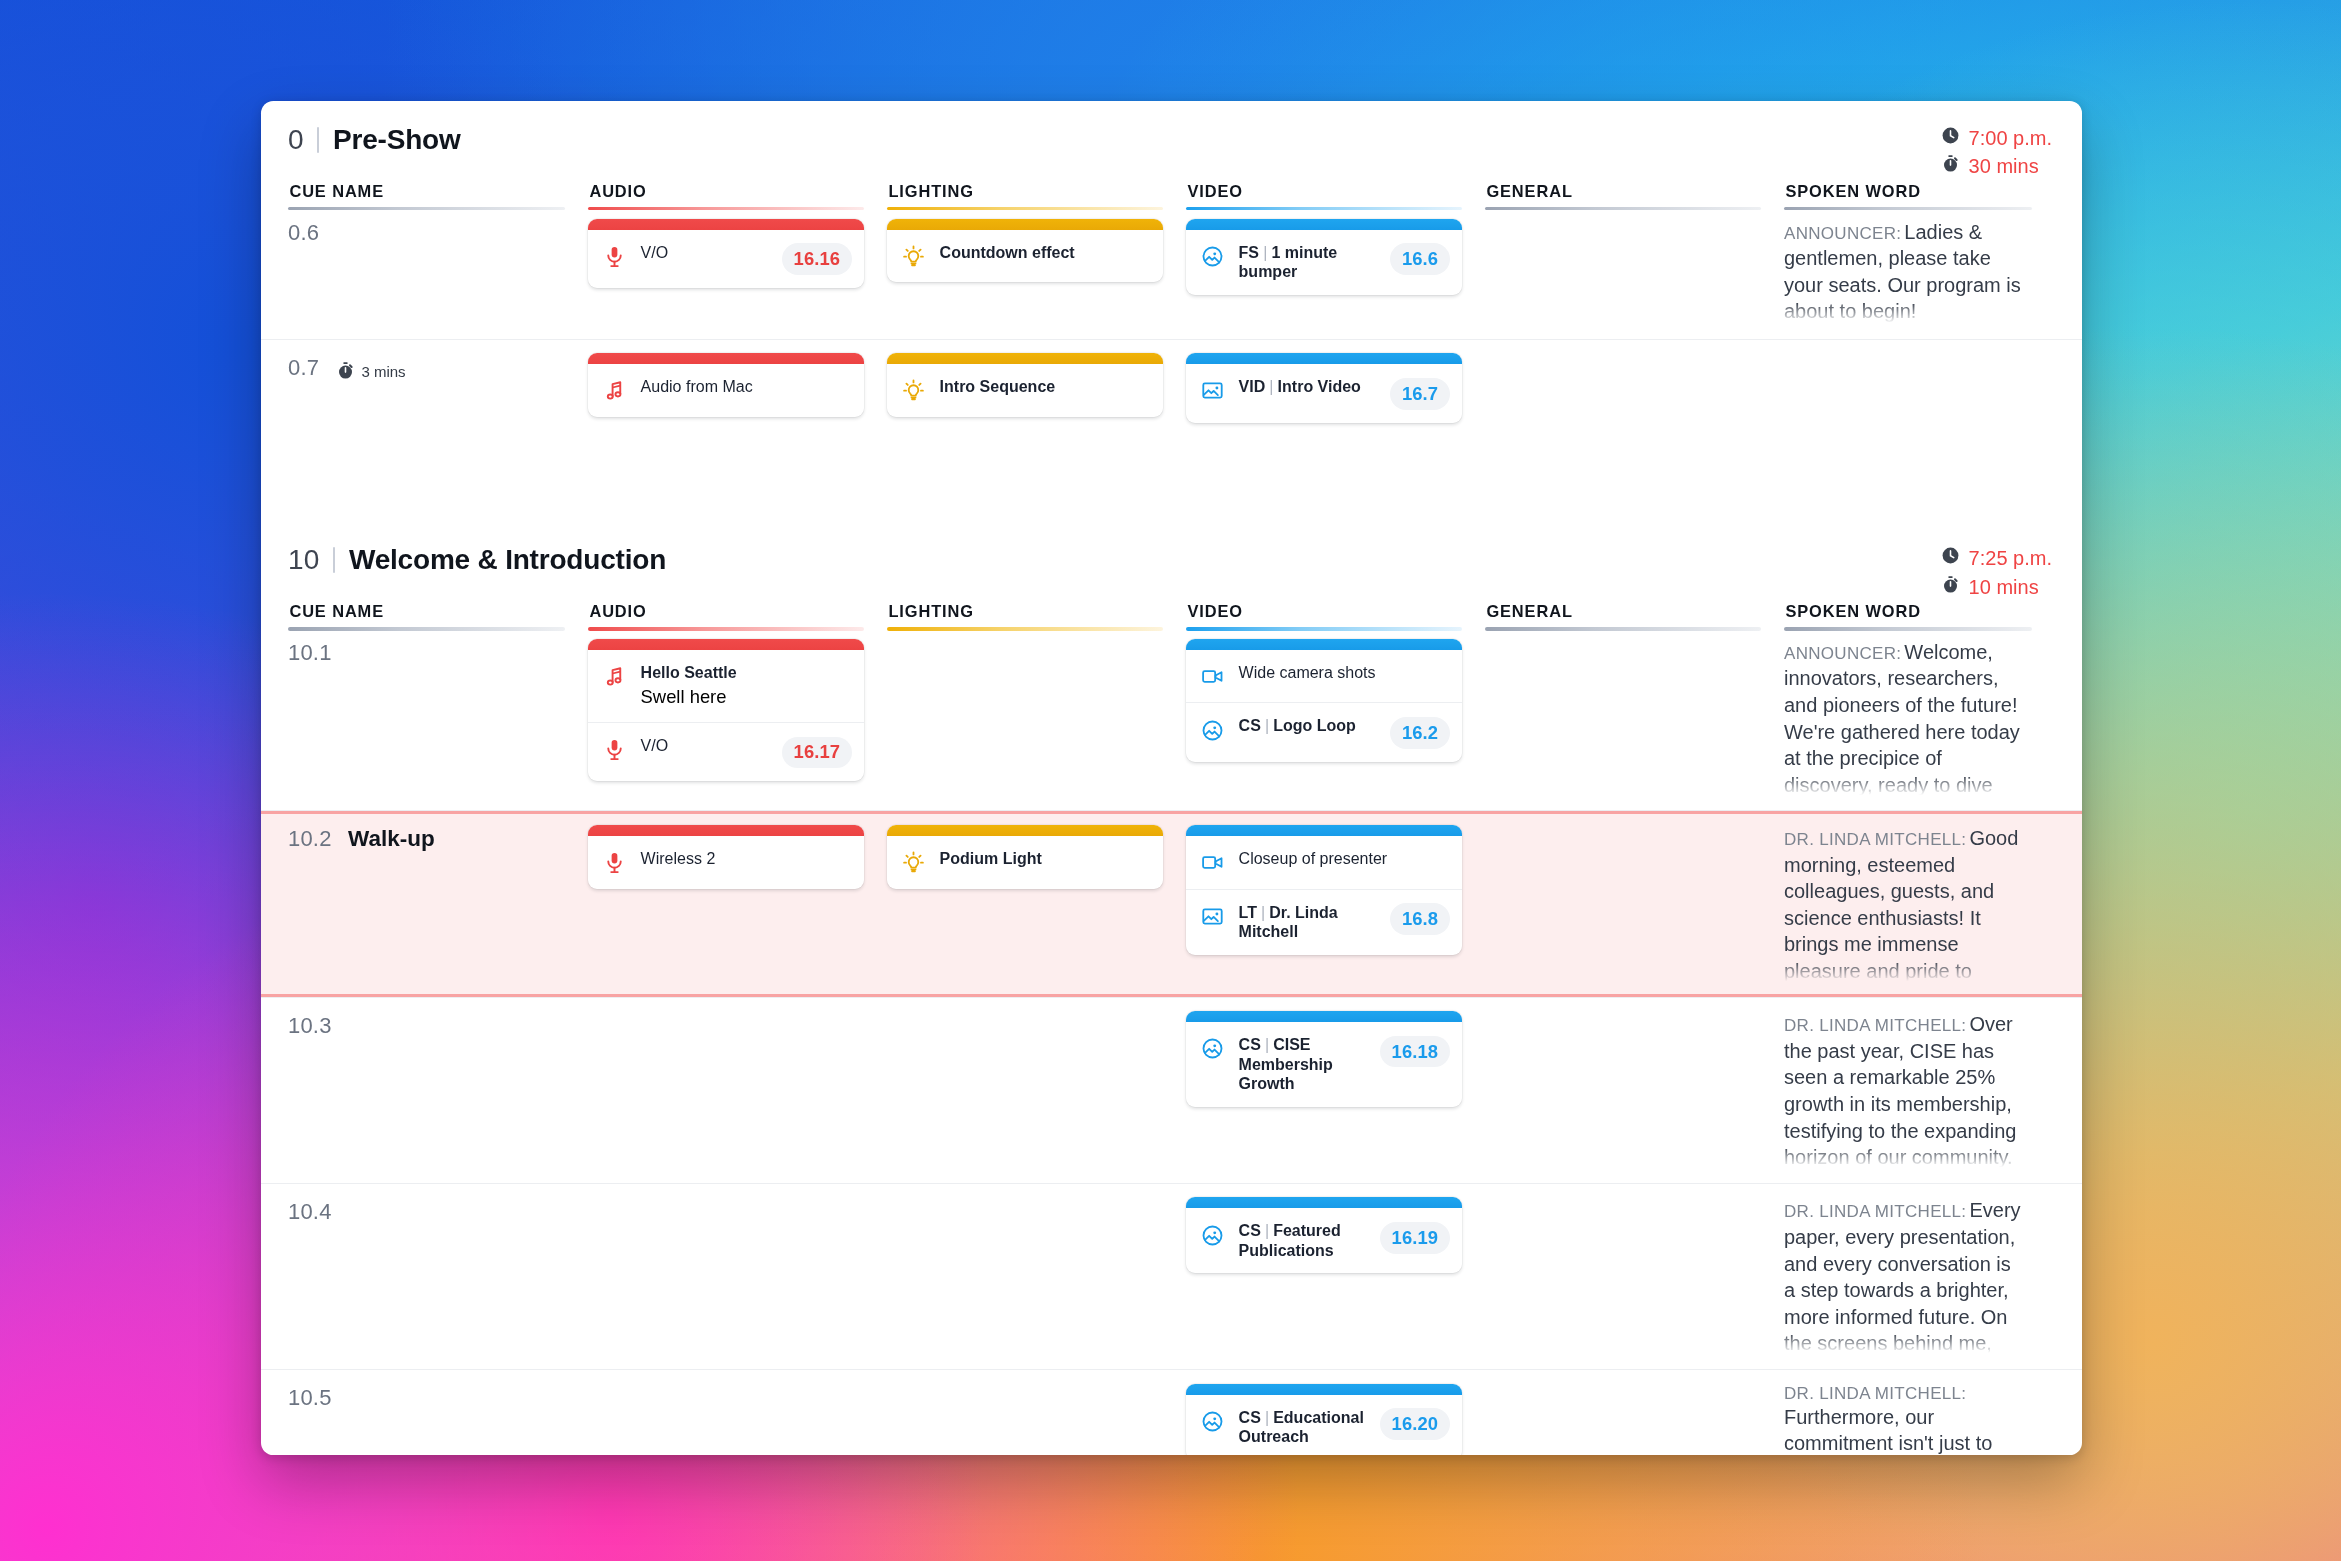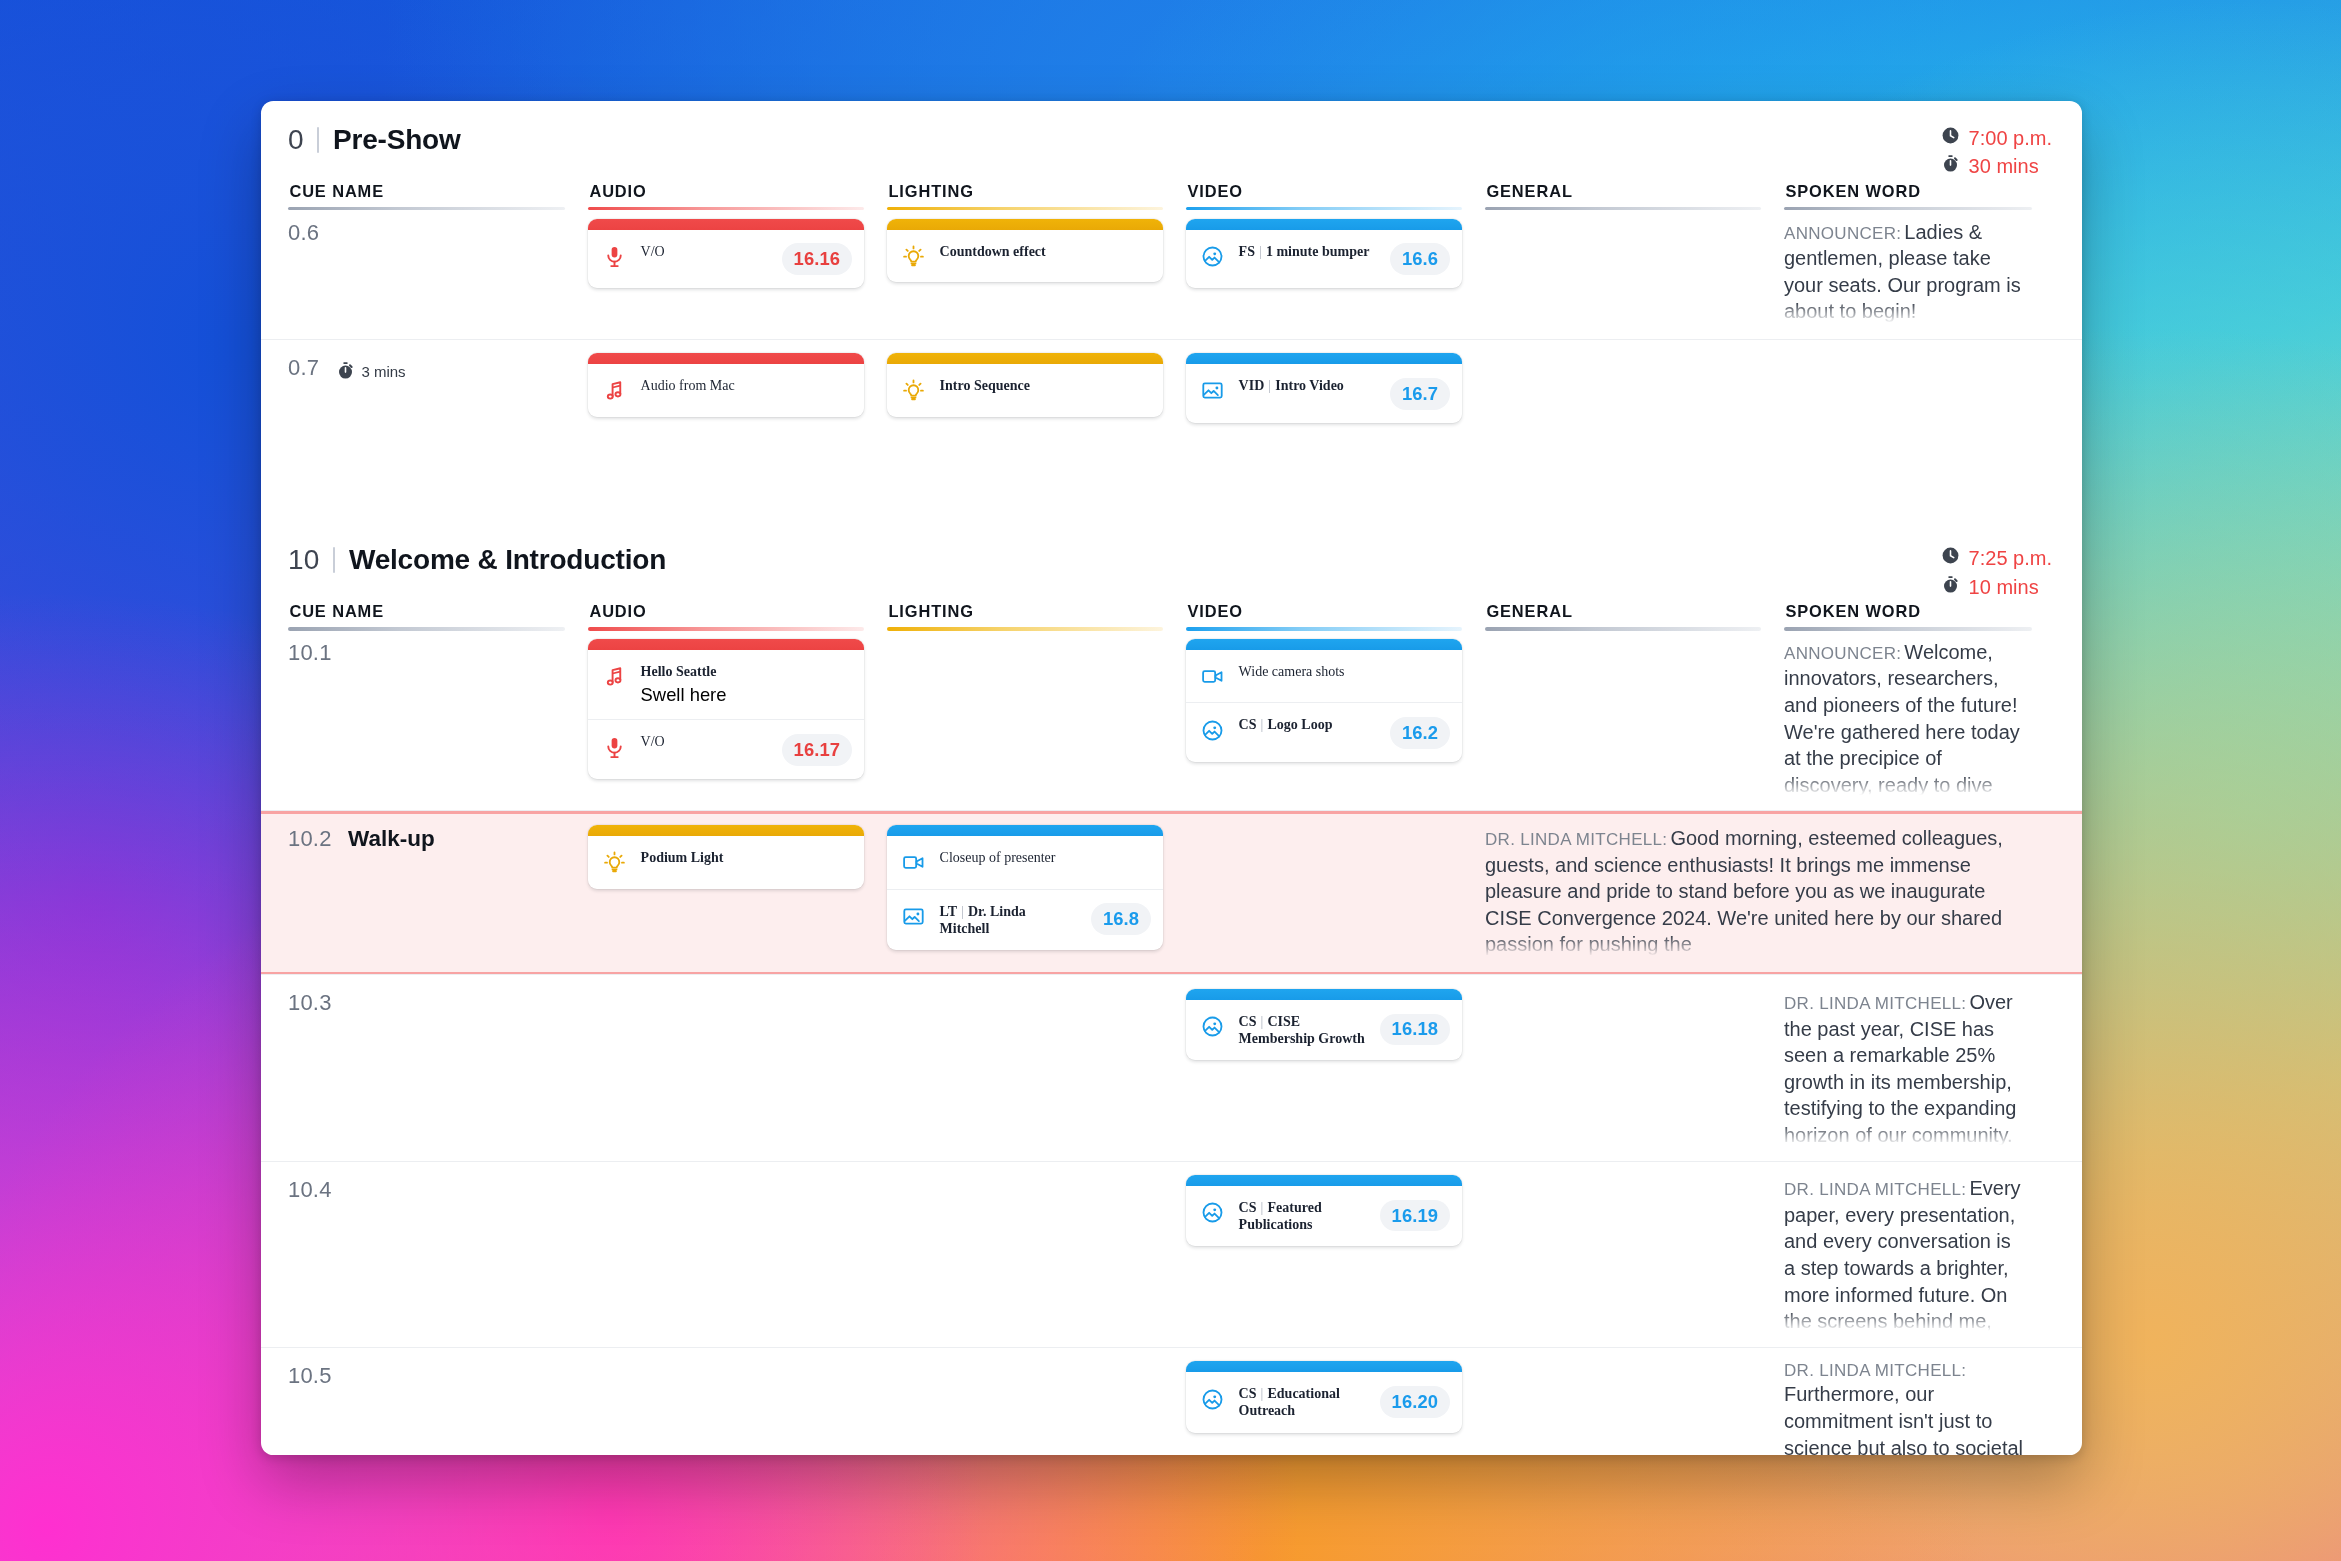--- a/index.html
+++ b/index.html
@@ -77,21 +77,21 @@
     box-shadow:0 1.4px 3.4px rgba(16,21,29,.13), 0 0 0 0.7px rgba(16,21,29,.045);
   }
   .card-top{height:11px;}
   .top-red{background:linear-gradient(180deg,#f04a4a,#ec4343);}
   .top-yellow{background:linear-gradient(180deg,#f0b308,#e9a906);}
   .top-blue{background:linear-gradient(180deg,#1fa5ef,#189be9);}
   .card-item{display:flex;align-items:flex-start;gap:13px;padding:13px 12.3px 13px 13.6px;}
   .card-item + .card-item{border-top:1.4px solid #eceef1;}
   .ci-icon{flex:0 0 auto;width:26px;height:26px;display:flex;align-items:center;justify-content:center;margin-top:0.7px;}
   .ci-body{flex:1 1 auto;min-width:0;}
-  .ci-title{font-size:14px;color:#1b2230;line-height:1.22;font-family:Liberation Serif, serif;}
+  .ci-title{font-size:16px;color:#1b2230;line-height:1.22;}
   .ci-title.b{font-weight:700;}
   .ci-pipe{color:#aeb4bf;font-weight:400;padding:0 4.1px;}
   .ci-sub{font-size:18.4px;color:#000000;line-height:1.3;margin-top:2.7px;}
   .ci-badge{
     flex:0 0 auto;align-self:flex-start;margin-top:0.7px;
     background:#f1f3f6;border-radius:682px;padding:4.8px 11.6px;
     font-size:18.4px;font-weight:700;letter-spacing:0.1px;
   }
   .badge-red{color:#e8403f;}
   .badge-blue{color:#1a9bec;}
@@ -425,20 +425,38 @@
             <p style="margin: 0px;"><span class="who">ANNOUNCER:</span><span>  </span><span class="said">Welcome, innovators, researchers, and pioneers of the future! We're gathered here today at the precipice of discovery, ready to dive into three transformative days of knowledge, collaboration, and breakthroughs. The energy in</span></p>
             <div class="fade"></div>
           </div>
         </div>
       </div>
       <div class="row active">
         <div class="cell c-cue">
           <span class="cue-num">10.2</span>
           <span class="cue-label">Walk-up</span>
         </div>
+        <div class="cell c-aud">
+          <div class="card">
+            <div class="card-top top-red"></div>
+            <div class="card-item">
+              <span class="ci-icon">
+                <svg width="23" height="23" viewBox="0 0 24 24">
+                  <rect x="9" y="2" width="6" height="11" rx="3" fill="#ec4343"></rect>
+                  <path d="M5.5 11a6.5 6.5 0 0 0 13 0" stroke="#ec4343" stroke-width="2" fill="none" stroke-linecap="round"></path>
+                  <path d="M12 17.5V22" stroke="#ec4343" stroke-width="2" stroke-linecap="round"></path>
+                  <path d="M8.6 22h6.8" stroke="#ec4343" stroke-width="2" stroke-linecap="round"></path>
+                </svg>
+              </span>
+              <div class="ci-body">
+                <div class="ci-title"><span>Wireless 2</span></div>
+              </div>
+            </div>
+          </div>
+        </div>
         <div class="cell c-lit">
           <div class="card">
             <div class="card-top top-yellow"></div>
             <div class="card-item">
               <span class="ci-icon">
                 <svg width="23" height="23" viewBox="0 0 24 24">
                   <path d="M8.6 15.2a5 5 0 1 1 6.8 0c-.8.7-1.1 1.3-1.1 2.2h-4.6c0-.9-.3-1.5-1.1-2.2z" fill="none" stroke="#e9a906" stroke-width="1.9" stroke-linejoin="round"></path>
                   <path d="M9.9 19.4h4.2M10.5 21.2h3" stroke="#e9a906" stroke-width="1.9" stroke-linecap="round"></path>
                   <path d="M12 1.6v2M4.6 4.8l1.4 1.4M19.4 4.8L18 6.2M2.2 12.2h2M19.8 12.2h2" stroke="#e9a906" stroke-width="1.9" stroke-linecap="round"></path>
                 </svg>

